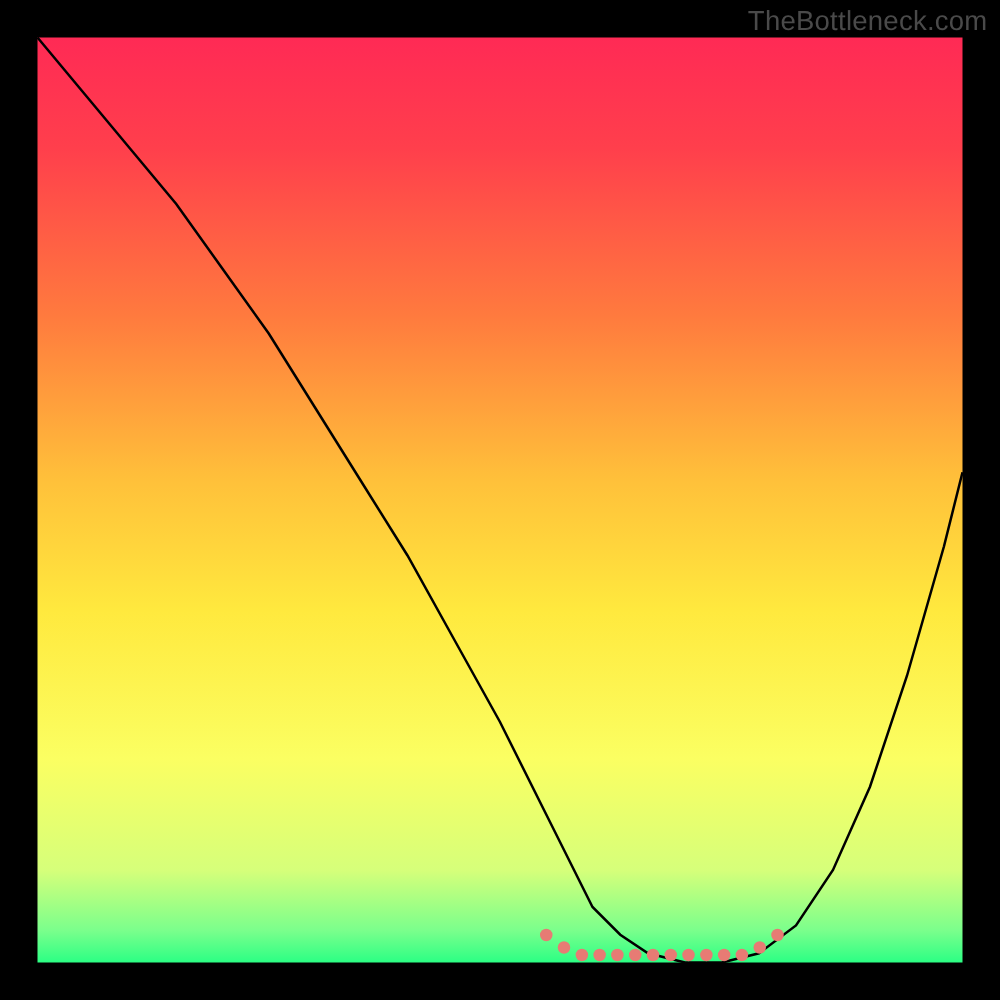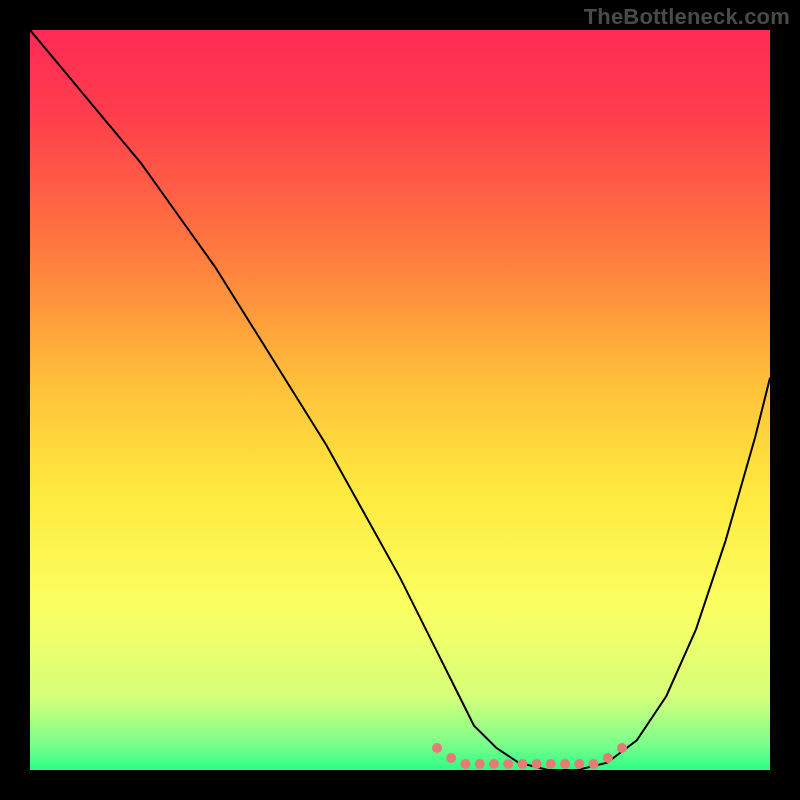--- a/index.html
+++ b/index.html
@@ -16,21 +16,21 @@
     height: 800px;
     background: #000;
   }
   .watermark {
     position: absolute;
     top: 4px;
     right: 10px;
     font-family: Arial, Helvetica, sans-serif;
     font-size: 22px;
     color: #4a4a4a;
-    font-weight: 700;
+    font-weight: 400;
     letter-spacing: 0.2px;
   }
   svg {
     display: block;
   }
 </style>
 </head>
 <body>
 
 <div class="frame">

